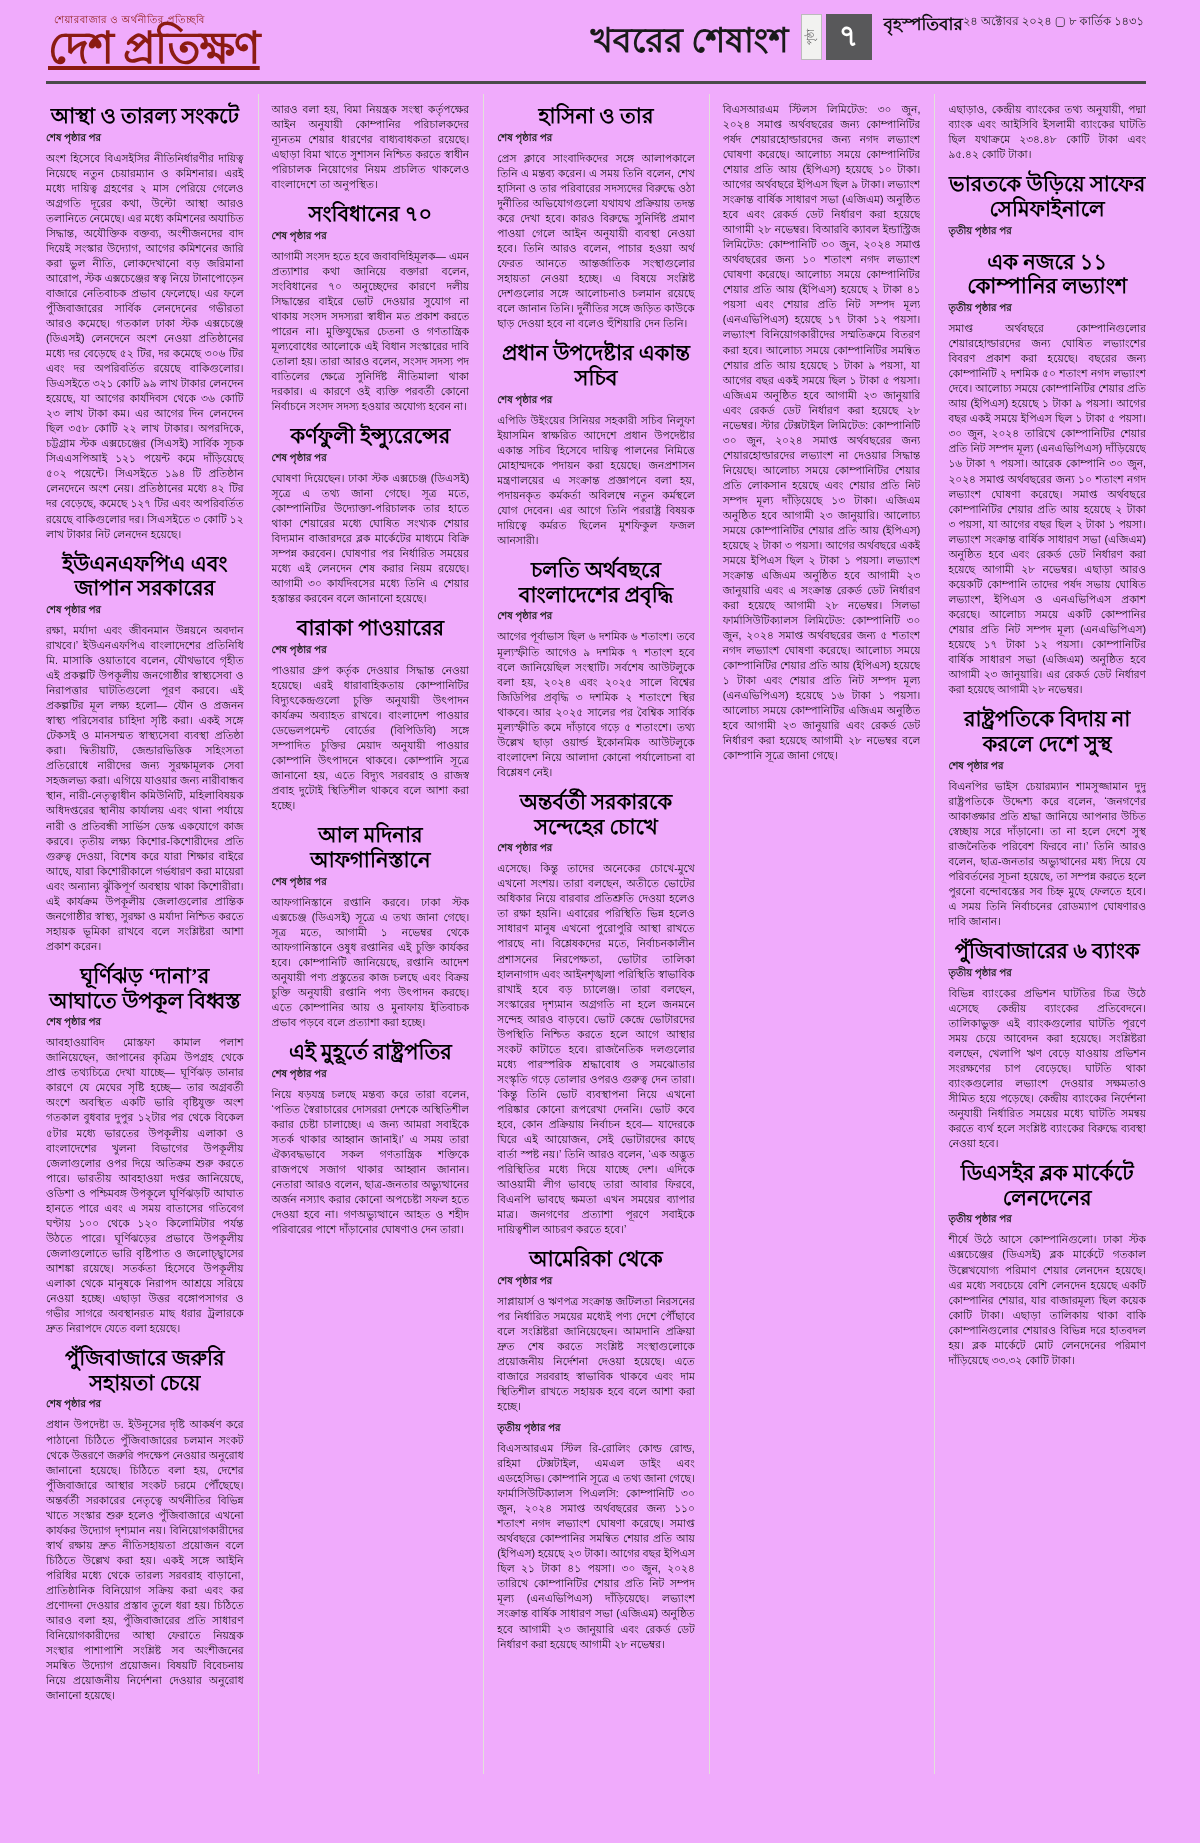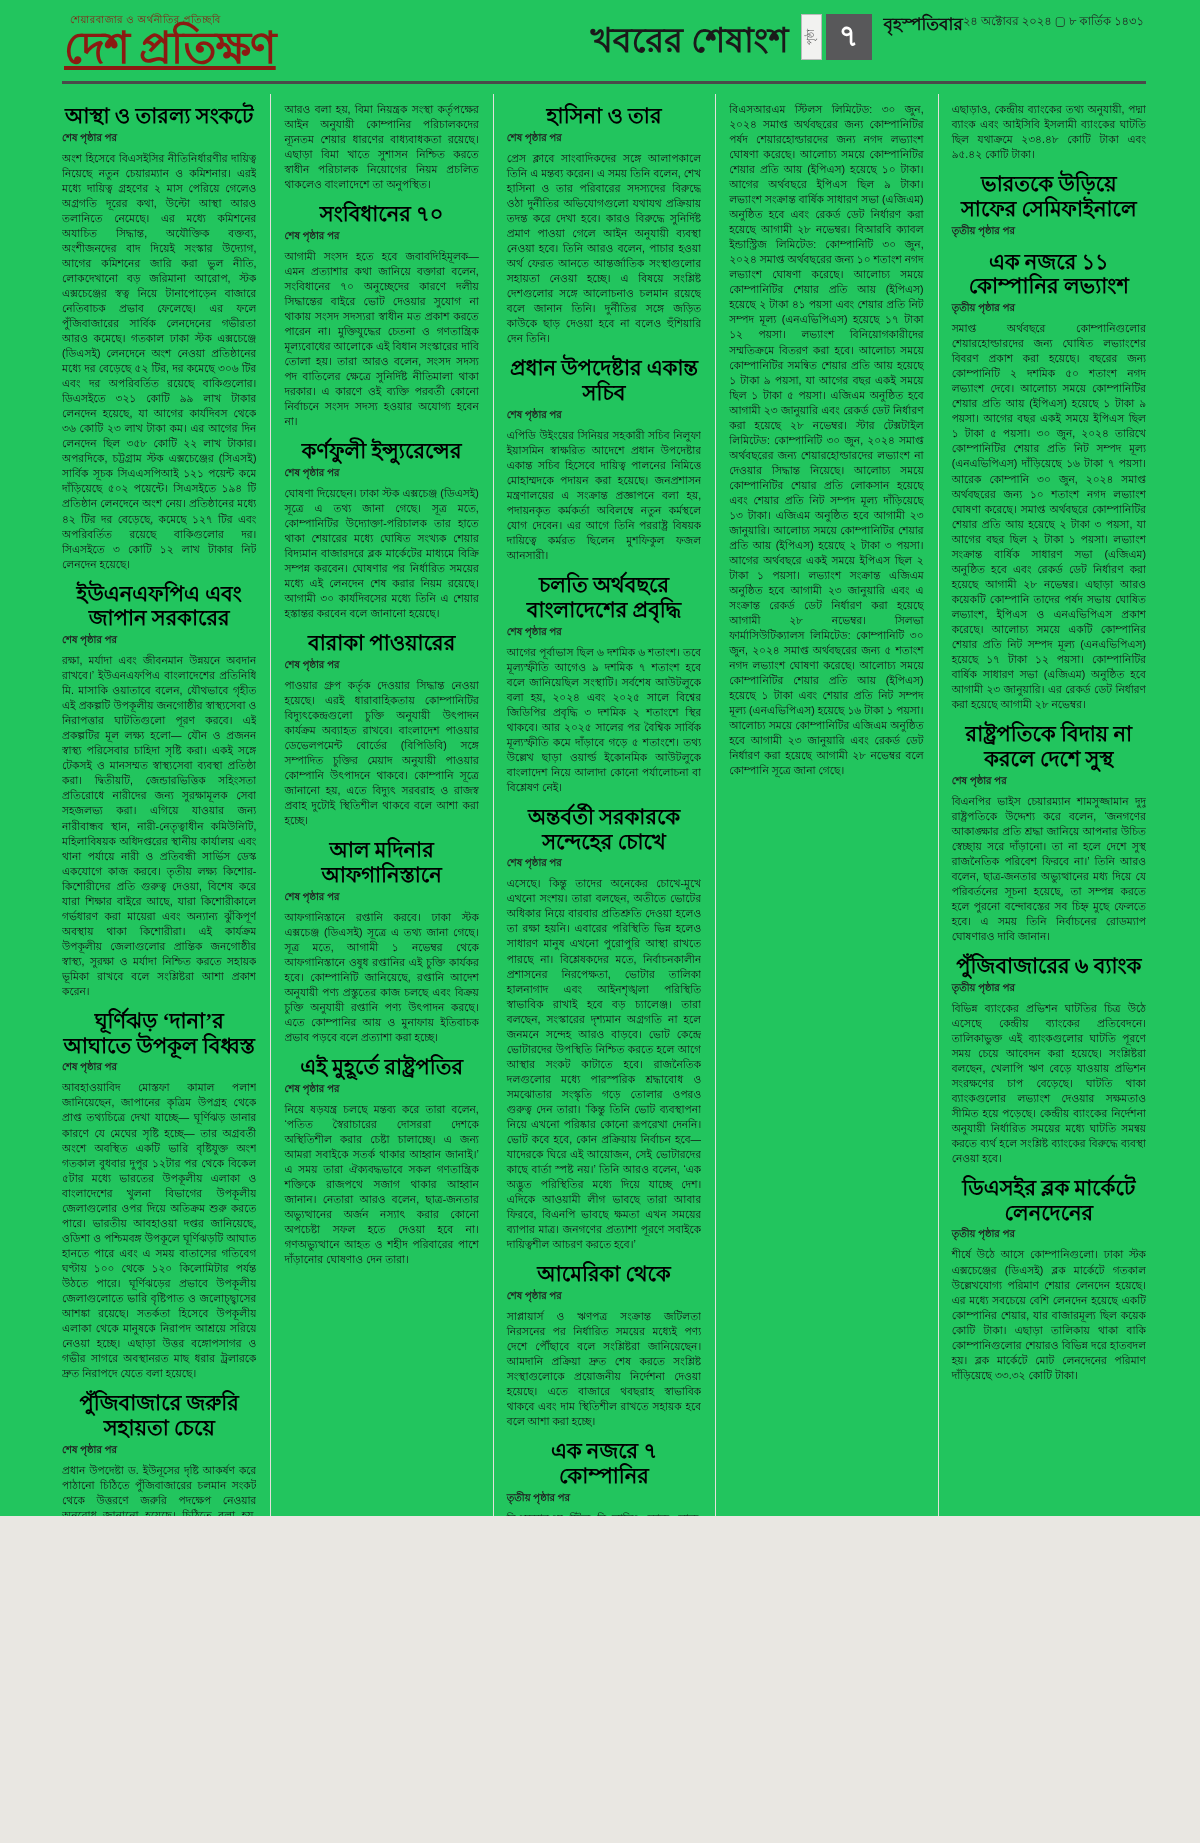--- a/index.html
+++ b/index.html
@@ -1,20 +1,20 @@
 <!DOCTYPE html>
 <html lang="bn"><head>
 <meta charset="utf-8">
 <style>
   html,body{margin:0;padding:0;background:#e9e7e2;}
   *{box-sizing:border-box;}
   .page{
-    width:1200px;height:1516px;margin:0 auto;background:#22c55e;
+    width:1200px;height:1843px;margin:0 auto;background:#f0abfc;
     font-family:"Liberation Sans","DejaVu Sans",sans-serif;color:#111;
-    position:relative;overflow:hidden;padding:10px 54px 14px 62px;
+    position:relative;overflow:hidden;padding:10px 54px 14px 46px;
   }
   
   .hdr{display:flex;align-items:flex-end;justify-content:space-between;
        padding:4px 2px 10px 2px;border-bottom:3px solid #4a4a4a;}
   .masthead{display:flex;flex-direction:column;line-height:1;}
   .tagline{font-size:10px;color:#8b1b12;letter-spacing:.5px;margin:0 0 2px 6px;}
   .mast-title{font-size:44px;font-weight:bold;color:#8b1b12;letter-spacing:-1px;
               font-family:"Liberation Serif","DejaVu Serif",serif;text-decoration:underline;}
   .hdr-right{display:flex;align-items:flex-start;gap:12px;}
   .section-title{font-size:34px;font-weight:bold;color:#1a1a1a;
@@ -104,22 +104,21 @@
         <div class="note">শেষ পৃষ্ঠার পর</div>
         <div class="body">এপিডি উইংয়ের সিনিয়র সহকারী সচিব নিলুফা ইয়াসমিন স্বাক্ষরিত আদেশে প্রধান উপদেষ্টার একান্ত সচিব হিসেবে দায়িত্ব পালনের নিমিত্তে মোহাম্মদকে পদায়ন করা হয়েছে। জনপ্রশাসন মন্ত্রণালয়ের এ সংক্রান্ত প্রজ্ঞাপনে বলা হয়, পদায়নকৃত কর্মকর্তা অবিলম্বে নতুন কর্মস্থলে যোগ দেবেন। এর আগে তিনি পররাষ্ট্র বিষয়ক দায়িত্বে কর্মরত ছিলেন মুশফিকুল ফজল আনসারী।</div>
         <div class="headline">চলতি অর্থবছরে বাংলাদেশের প্রবৃদ্ধি</div>
         <div class="note">শেষ পৃষ্ঠার পর</div>
         <div class="body">আগের পূর্বাভাস ছিল ৬ দশমিক ৬ শতাংশ। তবে মূল্যস্ফীতি আগেও ৯ দশমিক ৭ শতাংশ হবে বলে জানিয়েছিল সংস্থাটি। সর্বশেষ আউটলুকে বলা হয়, ২০২৪ এবং ২০২৫ সালে বিশ্বের জিডিপির প্রবৃদ্ধি ৩ দশমিক ২ শতাংশে স্থির থাকবে। আর ২০২৫ সালের পর বৈশ্বিক সার্বিক মূল্যস্ফীতি কমে দাঁড়াবে গড়ে ৫ শতাংশে। তথ্য উল্লেখ ছাড়া ওয়ার্ল্ড ইকোনমিক আউটলুকে বাংলাদেশ নিয়ে আলাদা কোনো পর্যালোচনা বা বিশ্লেষণ নেই।</div>
         <div class="headline">অন্তর্বর্তী সরকারকে সন্দেহের চোখে</div>
         <div class="note">শেষ পৃষ্ঠার পর</div>
         <div class="body">এসেছে। কিন্তু তাদের অনেকের চোখে-মুখে এখনো সংশয়। তারা বলছেন, অতীতে ভোটের অধিকার নিয়ে বারবার প্রতিশ্রুতি দেওয়া হলেও তা রক্ষা হয়নি। এবারের পরিস্থিতি ভিন্ন হলেও সাধারণ মানুষ এখনো পুরোপুরি আস্থা রাখতে পারছে না। বিশ্লেষকদের মতে, নির্বাচনকালীন প্রশাসনের নিরপেক্ষতা, ভোটার তালিকা হালনাগাদ এবং আইনশৃঙ্খলা পরিস্থিতি স্বাভাবিক রাখাই হবে বড় চ্যালেঞ্জ। তারা বলছেন, সংস্কারের দৃশ্যমান অগ্রগতি না হলে জনমনে সন্দেহ আরও বাড়বে। ভোট কেন্দ্রে ভোটারদের উপস্থিতি নিশ্চিত করতে হলে আগে আস্থার সংকট কাটাতে হবে। রাজনৈতিক দলগুলোর মধ্যে পারস্পরিক শ্রদ্ধাবোধ ও সমঝোতার সংস্কৃতি গড়ে তোলার ওপরও গুরুত্ব দেন তারা। ‘কিন্তু তিনি ভোট ব্যবস্থাপনা নিয়ে এখনো পরিষ্কার কোনো রূপরেখা দেননি। ভোট কবে হবে, কোন প্রক্রিয়ায় নির্বাচন হবে— যাদেরকে ঘিরে এই আয়োজন, সেই ভোটারদের কাছে বার্তা স্পষ্ট নয়।’ তিনি আরও বলেন, ‘এক অদ্ভুত পরিস্থিতির মধ্যে দিয়ে যাচ্ছে দেশ। এদিকে আওয়ামী লীগ ভাবছে তারা আবার ফিরবে, বিএনপি ভাবছে ক্ষমতা এখন সময়ের ব্যাপার মাত্র। জনগণের প্রত্যাশা পূরণে সবাইকে দায়িত্বশীল আচরণ করতে হবে।’</div>
         <div class="headline">আমেরিকা থেকে</div>
         <div class="note">শেষ পৃষ্ঠার পর</div>
-        <div class="body">সাপ্লায়ার্স ও ঋণপত্র সংক্রান্ত জটিলতা নিরসনের পর নির্ধারিত সময়ের মধ্যেই পণ্য দেশে পৌঁছাবে বলে সংশ্লিষ্টরা জানিয়েছেন। আমদানি প্রক্রিয়া দ্রুত শেষ করতে সংশ্লিষ্ট সংস্থাগুলোকে প্রয়োজনীয় নির্দেশনা দেওয়া হয়েছে। এতে বাজারে থবছরাহ স্বাভাবিক থাকবে এবং দাম স্থিতিশীল রাখতে সহায়ক হবে বলে আশা করা হচ্ছে।</div>
-        <div class="headline">এক নজরে ৭ কোম্পানির</div>
+        <div class="body">সাপ্লায়ার্স ও ঋণপত্র সংক্রান্ত জটিলতা নিরসনের পর নির্ধারিত সময়ের মধ্যেই পণ্য দেশে পৌঁছাবে বলে সংশ্লিষ্টরা জানিয়েছেন। আমদানি প্রক্রিয়া দ্রুত শেষ করতে সংশ্লিষ্ট সংস্থাগুলোকে প্রয়োজনীয় নির্দেশনা দেওয়া হয়েছে। এতে বাজারে সরবরাহ স্বাভাবিক থাকবে এবং দাম স্থিতিশীল রাখতে সহায়ক হবে বলে আশা করা হচ্ছে।</div>
         <div class="note">তৃতীয় পৃষ্ঠার পর</div>
         <div class="body">বিএসআরএম স্টিল রি-রোলিং কোল্ড রোল্ড, রহিমা টেক্সটাইল, এমএল ডাইং এবং এডহেসিভ। কোম্পানি সূত্রে এ তথ্য জানা গেছে। ফার্মাসিউটিক্যালস পিএলসি: কোম্পানিটি ৩০ জুন, ২০২৪ সমাপ্ত অর্থবছরের জন্য ১১০ শতাংশ নগদ লভ্যাংশ ঘোষণা করেছে। সমাপ্ত অর্থবছরে কোম্পানির সমন্বিত শেয়ার প্রতি আয় (ইপিএস) হয়েছে ২৩ টাকা। আগের বছর ইপিএস ছিল ২১ টাকা ৪১ পয়সা। ৩০ জুন, ২০২৪ তারিখে কোম্পানিটির শেয়ার প্রতি নিট সম্পদ মূল্য (এনএভিপিএস) দাঁড়িয়েছে। লভ্যাংশ সংক্রান্ত বার্ষিক সাধারণ সভা (এজিএম) অনুষ্ঠিত হবে আগামী ২৩ জানুয়ারি এবং রেকর্ড ডেট নির্ধারণ করা হয়েছে আগামী ২৮ নভেম্বর।</div>
       </div>
       <div class="col">
         <div class="body">বিএসআরএম স্টিলস লিমিটেড: ৩০ জুন, ২০২৪ সমাপ্ত অর্থবছরের জন্য কোম্পানিটির পর্ষদ শেয়ারহোল্ডারদের জন্য নগদ লভ্যাংশ ঘোষণা করেছে। আলোচ্য সময়ে কোম্পানিটির শেয়ার প্রতি আয় (ইপিএস) হয়েছে ১০ টাকা। আগের অর্থবছরে ইপিএস ছিল ৯ টাকা। লভ্যাংশ সংক্রান্ত বার্ষিক সাধারণ সভা (এজিএম) অনুষ্ঠিত হবে এবং রেকর্ড ডেট নির্ধারণ করা হয়েছে আগামী ২৮ নভেম্বর। বিআরবি ক্যাবল ইন্ডাস্ট্রিজ লিমিটেড: কোম্পানিটি ৩০ জুন, ২০২৪ সমাপ্ত অর্থবছরের জন্য ১০ শতাংশ নগদ লভ্যাংশ ঘোষণা করেছে। আলোচ্য সময়ে কোম্পানিটির শেয়ার প্রতি আয় (ইপিএস) হয়েছে ২ টাকা ৪১ পয়সা এবং শেয়ার প্রতি নিট সম্পদ মূল্য (এনএভিপিএস) হয়েছে ১৭ টাকা ১২ পয়সা। লভ্যাংশ বিনিয়োগকারীদের সম্মতিক্রমে বিতরণ করা হবে। আলোচ্য সময়ে কোম্পানিটির সমন্বিত শেয়ার প্রতি আয় হয়েছে ১ টাকা ৯ পয়সা, যা আগের বছর একই সময়ে ছিল ১ টাকা ৫ পয়সা। এজিএম অনুষ্ঠিত হবে আগামী ২৩ জানুয়ারি এবং রেকর্ড ডেট নির্ধারণ করা হয়েছে ২৮ নভেম্বর। স্টার টেক্সটাইল লিমিটেড: কোম্পানিটি ৩০ জুন, ২০২৪ সমাপ্ত অর্থবছরের জন্য শেয়ারহোল্ডারদের লভ্যাংশ না দেওয়ার সিদ্ধান্ত নিয়েছে। আলোচ্য সময়ে কোম্পানিটির শেয়ার প্রতি লোকসান হয়েছে এবং শেয়ার প্রতি নিট সম্পদ মূল্য দাঁড়িয়েছে ১৩ টাকা। এজিএম অনুষ্ঠিত হবে আগামী ২৩ জানুয়ারি। আলোচ্য সময়ে কোম্পানিটির শেয়ার প্রতি আয় (ইপিএস) হয়েছে ২ টাকা ৩ পয়সা। আগের অর্থবছরে একই সময়ে ইপিএস ছিল ২ টাকা ১ পয়সা। লভ্যাংশ সংক্রান্ত এজিএম অনুষ্ঠিত হবে আগামী ২৩ জানুয়ারি এবং এ সংক্রান্ত রেকর্ড ডেট নির্ধারণ করা হয়েছে আগামী ২৮ নভেম্বর। সিলভা ফার্মাসিউটিক্যালস লিমিটেড: কোম্পানিটি ৩০ জুন, ২০২৪ সমাপ্ত অর্থবছরের জন্য ৫ শতাংশ নগদ লভ্যাংশ ঘোষণা করেছে। আলোচ্য সময়ে কোম্পানিটির শেয়ার প্রতি আয় (ইপিএস) হয়েছে ১ টাকা এবং শেয়ার প্রতি নিট সম্পদ মূল্য (এনএভিপিএস) হয়েছে ১৬ টাকা ১ পয়সা। আলোচ্য সময়ে কোম্পানিটির এজিএম অনুষ্ঠিত হবে আগামী ২৩ জানুয়ারি এবং রেকর্ড ডেট নির্ধারণ করা হয়েছে আগামী ২৮ নভেম্বর বলে কোম্পানি সূত্রে জানা গেছে।</div>
       </div>
       <div class="col">
         <div class="body">এছাড়াও, কেন্দ্রীয় ব্যাংকের তথ্য অনুযায়ী, পদ্মা ব্যাংক এবং আইসিবি ইসলামী ব্যাংকের ঘাটতি ছিল যথাক্রমে ২৩৪.৪৮ কোটি টাকা এবং ৯৫.৪২ কোটি টাকা।</div>
         <div class="headline">ভারতকে উড়িয়ে সাফের সেমিফাইনালে</div>
         <div class="note">তৃতীয় পৃষ্ঠার পর</div>

